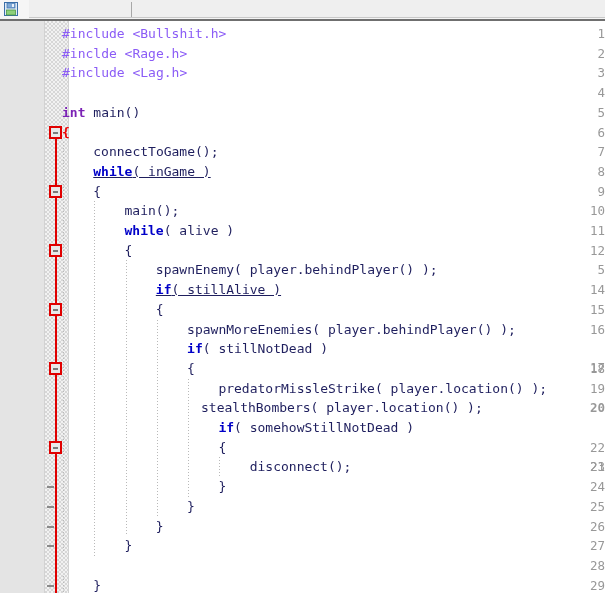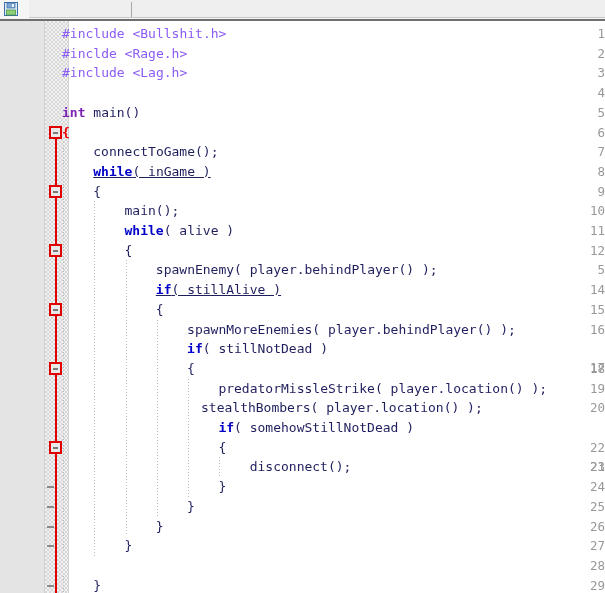--- a/index.html
+++ b/index.html
@@ -222,21 +222,21 @@
       <div class="lnum" style="top: 180.3px;">10</div>
       <div class="lnum" style="top: 200px;">11</div>
       <div class="lnum" style="top: 219.7px;">12</div>
       <div class="lnum" style="top: 239.4px;">5</div>
       <div class="lnum" style="top: 259.1px;">14</div>
       <div class="lnum" style="top: 278.8px;">15</div>
       <div class="lnum" style="top: 298.5px;">16</div>
       <div class="lnum" style="top: 337px;">17</div>
       <div class="lnum" style="top: 337.9px;">18</div>
       <div class="lnum" style="top: 357.6px;">19</div>
-      <div class="lnum" style="top: 377.3px;">20</div>
+      <div class="lnum" style="top: 377.3px; font-weight: bold;">20</div>
       <div class="lnum" style="top: 408px; margin-top: 28px;">21</div>
       <div class="lnum" style="top: 416.7px;">22</div>
       <div class="lnum" style="top: 436.4px;">23</div>
       <div class="lnum" style="top: 456.1px;">24</div>
       <div class="lnum" style="top: 475.8px;">25</div>
       <div class="lnum" style="top: 495.5px;">26</div>
       <div class="lnum" style="top: 515.2px;">27</div>
       <div class="lnum" style="top: 534.9px;">28</div>
       <div class="lnum" style="top: 554.6px;">29</div>
     </div>

